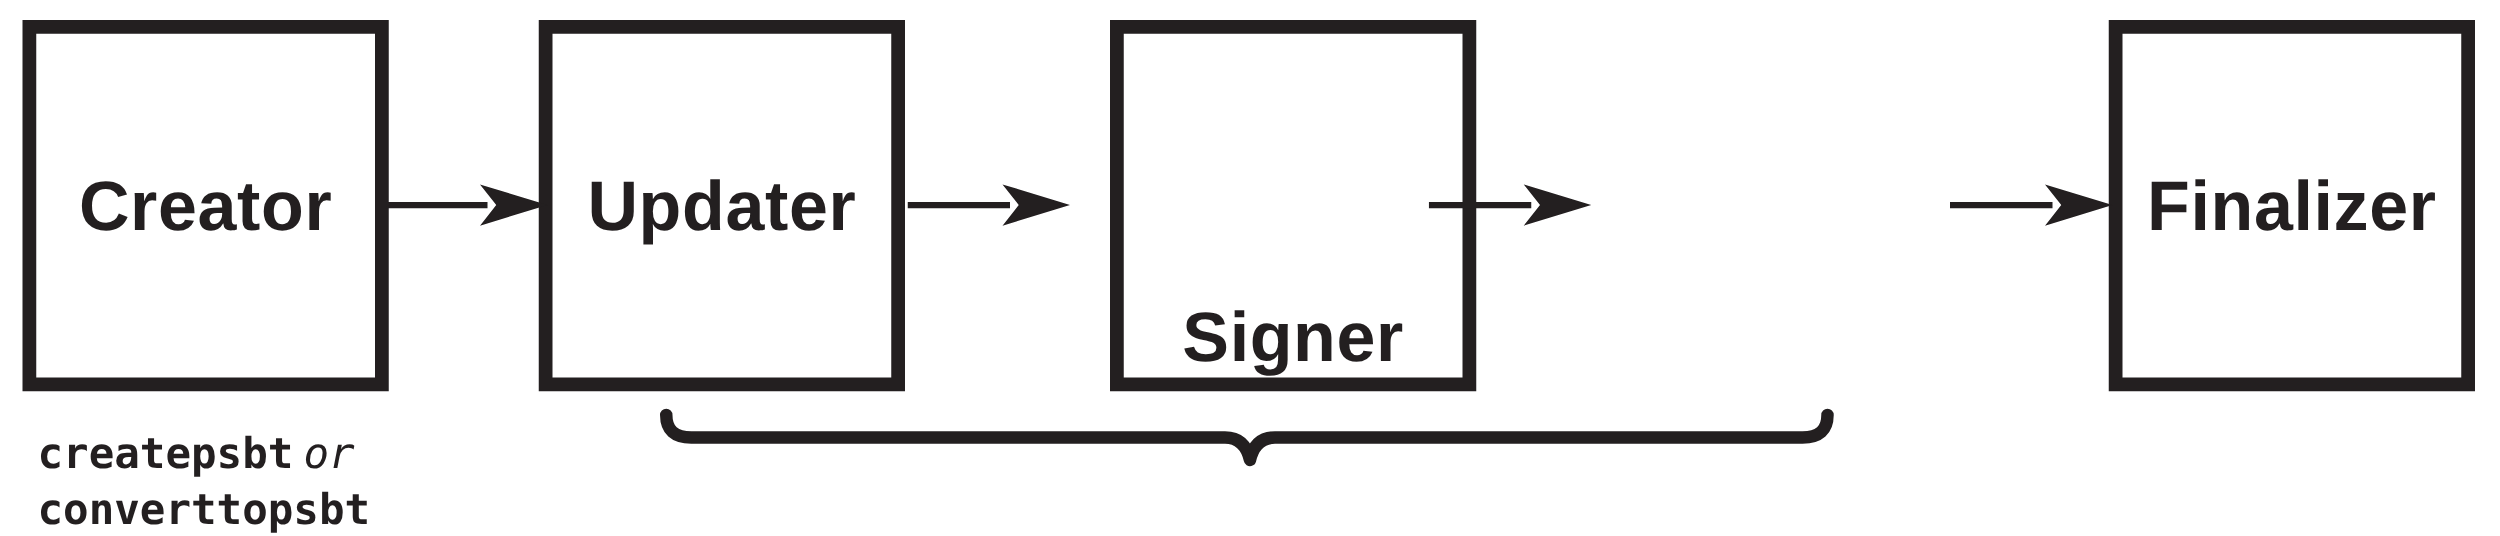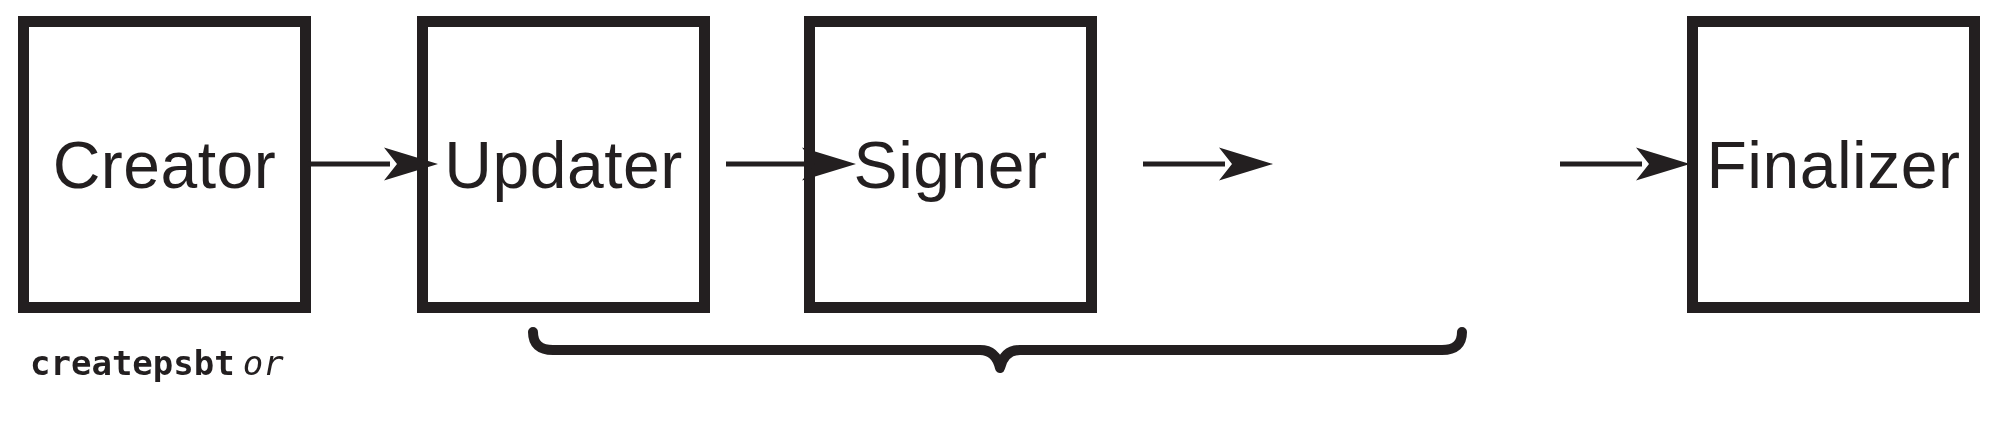--- a/index.html
+++ b/index.html
@@ -19,29 +19,29 @@
     width: 293px;
     height: 297px;
     border: 11px solid var(--ink);
     background: #ffffff;
     display: flex;
     align-items: center;
     justify-content: center;
   }
   .stage-label {
     font-family: "Liberation Sans", sans-serif;
-    font-weight: normal;
-    font-size: 66px;
+    font-weight: bold;
+    font-size: 56px;
     letter-spacing: 0.5px;
     color: var(--ink);
     white-space: nowrap;
   }
   .box-creator   { left: 18px; }
-  .box-updater   { left: 417px; }
-  .box-signer    { left: 804px; }
+  .box-updater   { left: 431px; }
+  .box-signer    { left: 888px; align-items: flex-end; }
   .box-finalizer { left: 1274px; }
   .box-extractor { left: 1687px; }
 
   .flow-arrow {
     position: absolute;
     top: 144px;
     width: 130px;
     height: 40px;
   }
   .arrow-1 { left: 308px; }
@@ -124,17 +124,18 @@
     <path d="M0 20 H82" stroke="#231f20" stroke-width="5" fill="none"></path>
     <path d="M130 20 L76 3.5 L89 20 L76 36.5 Z" fill="#231f20"></path>
   </svg>
 
   <svg class="brace-svg" viewBox="0 0 980 65">
     <path d="M23 12 Q23 30 43 30 L470 30 Q486 30 490 48 Q494 30 510 30 L932 30 Q952 30 952 12" fill="none" stroke="#231f20" stroke-width="10" stroke-linecap="round" stroke-linejoin="round"></path>
   </svg>
 
   <div class="mono-label cmd-creator">
     <span>createpsbt</span><span class="conj">or</span><br>
+    <span>converttopsbt</span>
   </div>
 
 
 
 </div>
 
 </body></html>

